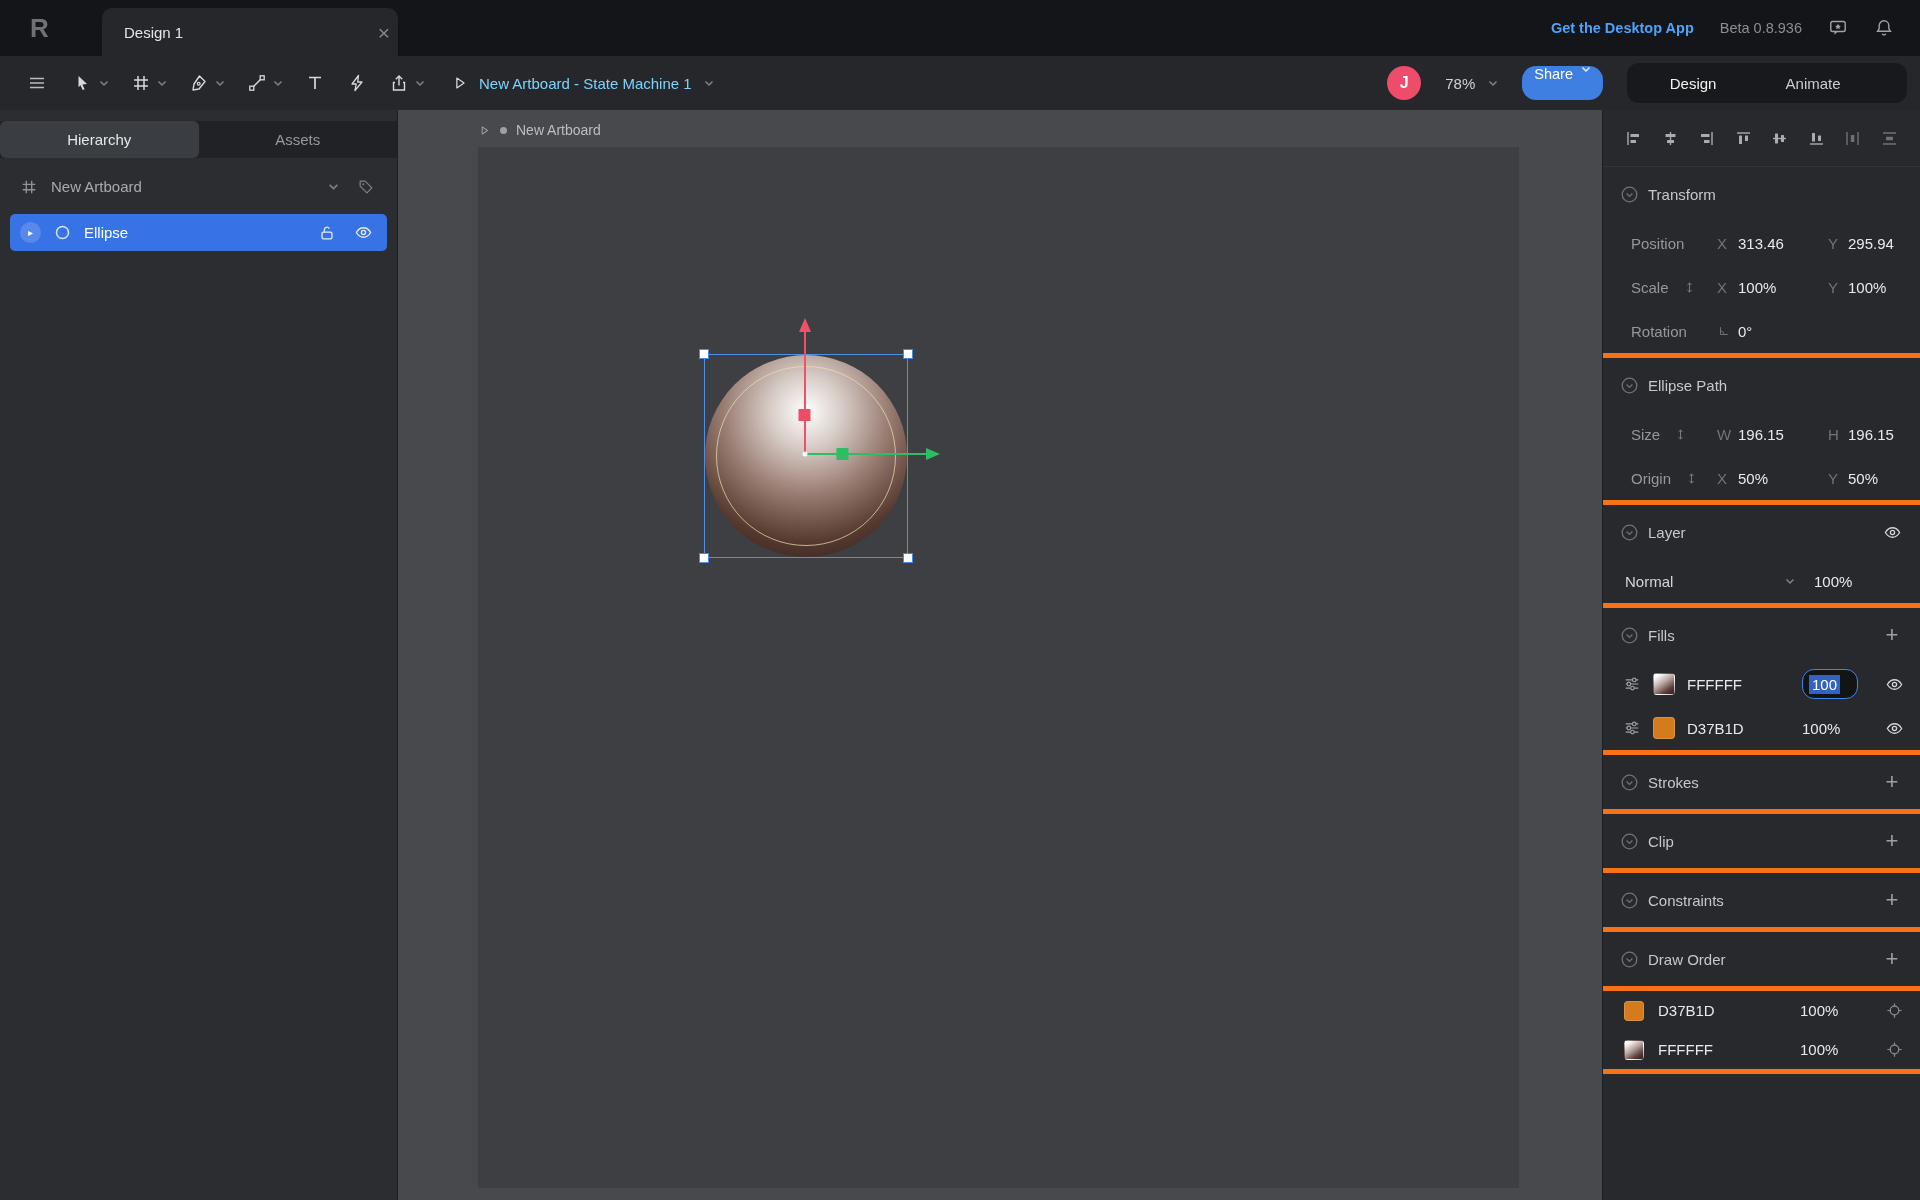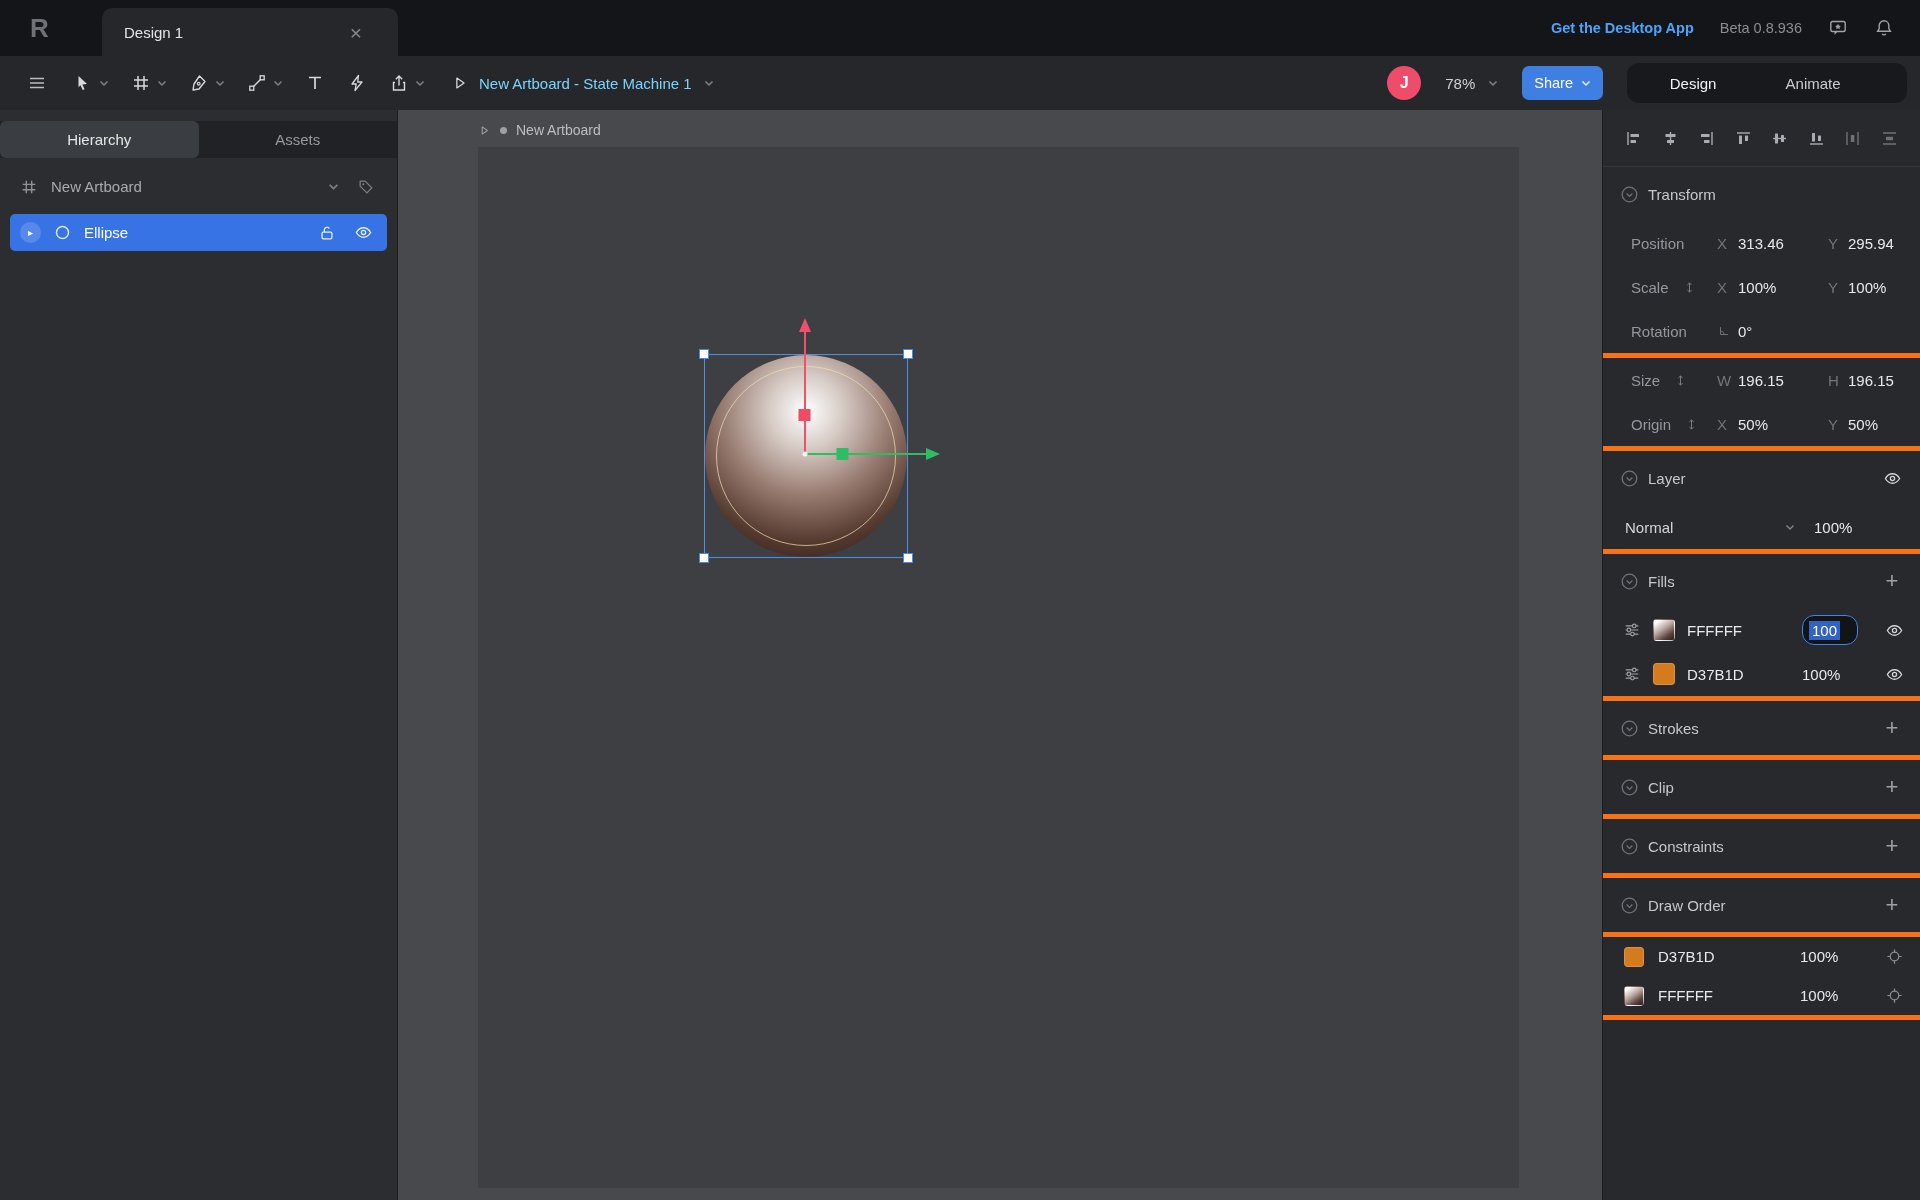--- a/index.html
+++ b/index.html
@@ -8,40 +8,40 @@
     position:relative; width:1920px; height:1200px; overflow:hidden;
     font-family:"Liberation Sans", sans-serif; color:#d9dadc; font-size:15px;
     background:#47494d; user-select:none;
   }
   .spacer { flex:1; }
   svg { display:block; }
 
   
   .topbar { position:absolute; top:0; left:0; right:0; height:56px; background:#141518; display:flex; align-items:flex-end; }
   .logo { width:102px; height:56px; display:flex; align-items:center; padding-left:30px; color:#6e7175; font-size:26px; font-weight:bold; cursor:pointer; }
-  .tab { width:296px; height:48px; background:#25272b; border-radius:10px 10px 0 0; display:flex; align-items:center; padding:0 30px 0 22px; }
+  .tab { width:296px; height:48px; background:#25272b; border-radius:10px 10px 0 0; display:flex; align-items:center; padding:0 2px 0 22px; }
   .tab-title { font-size:15px; color:#e4e5e7; }
   .tab-close { margin-left:auto; color:#85888c; font-size:21px; line-height:1; padding:2px 6px; cursor:pointer; }
   .topbar-right { margin-left:auto; height:56px; display:flex; align-items:center; gap:26px; padding-right:26px; }
   .desktop-link { font-size:14.5px; font-weight:bold; text-decoration:none; cursor:pointer; }
   .beta { font-size:14.5px; color:#8a8d91; }
   .top-icon { color:#9fa2a6; cursor:pointer; }
 
   
   .toolbar { position:absolute; top:56px; left:0; right:0; height:54px; background:#25272b; display:flex; align-items:center; padding-left:23px; }
   .tbtn { background:none; border:none; color:#b9bcc0; cursor:pointer; padding:4px; display:flex; }
   .tool { display:flex; align-items:center; margin-left:22px; cursor:pointer; }
   .ticon { color:#d7d9db; display:flex; }
   .tchev { color:#7f8286; margin-left:6px; display:flex; }
   .ab-select { display:flex; align-items:center; gap:10px; margin-left:26px; color:#7dd3fc; cursor:pointer; }
   .ab-select .tchev { margin-left:2px; }
   .toolbar-right { margin-left:auto; display:flex; align-items:center; gap:24px; padding-right:13px; }
   .avatar { width:34px; height:34px; border-radius:50%; color:#fff; font-size:16px; font-weight:bold; display:flex; align-items:center; justify-content:center; cursor:pointer; }
   .zoom { display:flex; align-items:center; gap:7px; color:#cfd2d5; cursor:pointer; }
-  .share { height:34px; border-radius:7px; display:flex; align-items:center; gap:8px; padding:0 12px; color:#fff; font-size:14.5px; cursor:pointer; }
+  .share { height:34px; border-radius:14px; display:flex; align-items:flex-start; gap:8px; padding:0 12px; color:#fff; font-size:14.5px; cursor:pointer; }
   .share .tchev { color:#e7efff; margin:0; }
   .mode-switch { height:40px; width:280px; background:#18191c; border-radius:12px; padding:20px; display:flex; align-items:stretch; }
   .mode { flex-basis:170px; display:flex; align-items:center; justify-content:center; color:#caccce; font-size:15px; cursor:pointer; border-radius:6px; }
   .mode.active { flex-basis:106px; background:#55585d; color:#f2f3f4; }
 
   
   .main { position:absolute; top:110px; left:0; right:0; bottom:0; display:flex; }
 
   
   .left-panel { width:398px; background:#2b2d31; border-right:1px solid #1c1e21; padding-top:11px; }
@@ -445,20 +445,29 @@
               <svg width="14" height="14" viewBox="0 0 20 20">
                 <path d="M5 4.5V15h10.5" stroke="currentColor" fill="none" stroke-width="1.4"></path>
                 <path d="M5 10a5 5 0 0 1 5 5" stroke="currentColor" fill="none" stroke-width="1.2"></path>
               </svg>
             </span>
           <span class="val">0°</span>
         </div>
       </div>
 
       <div class="sec">
+        <div class="sec-header">
+          <span class="sec-chevron">
+              <svg width="17" height="17" viewBox="0 0 17 17">
+                <circle cx="8.5" cy="8.5" r="7.3" stroke="currentColor" fill="none" stroke-width="1.3"></circle>
+                <path d="M5.6 7.5l2.9 2.9 2.9-2.9" stroke="currentColor" fill="none" stroke-width="1.3"></path>
+              </svg>
+            </span>
+          <span class="sec-title">Ellipse Path</span>
+        </div>
         <div class="prop-row">
           <span class="prop-label">
               <span>Size</span>
               <span class="link-ic">
                 <svg width="13" height="15" viewBox="0 0 17 17">
                   <path d="M8.5 2.5v12M5.8 5.2l2.7-2.7 2.7 2.7M5.8 11.8l2.7 2.7 2.7-2.7" stroke="currentColor" fill="none" stroke-width="1.3"></path>
                 </svg>
               </span>
             </span>
           <span class="axis">W</span>

